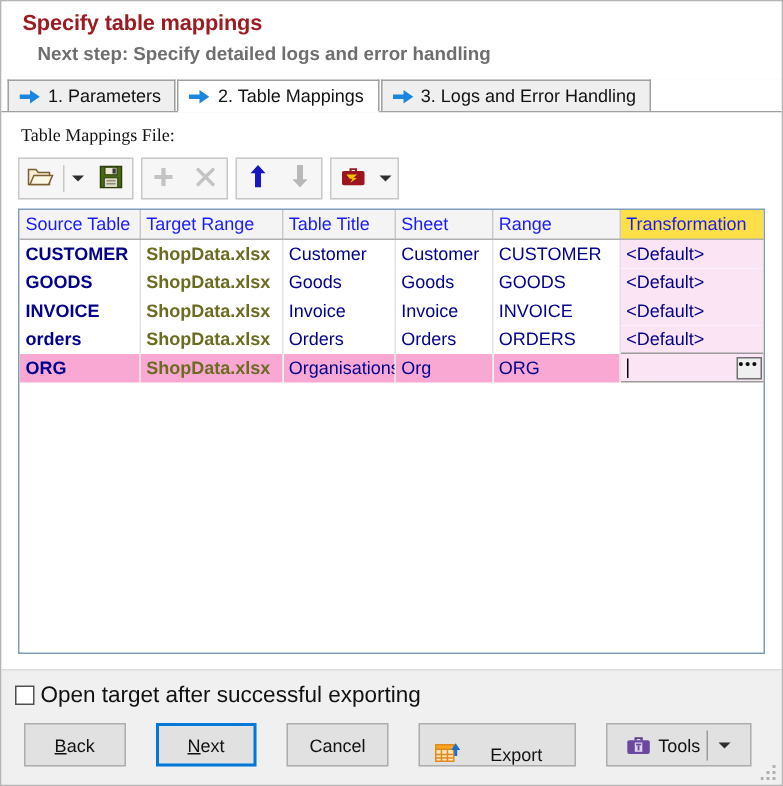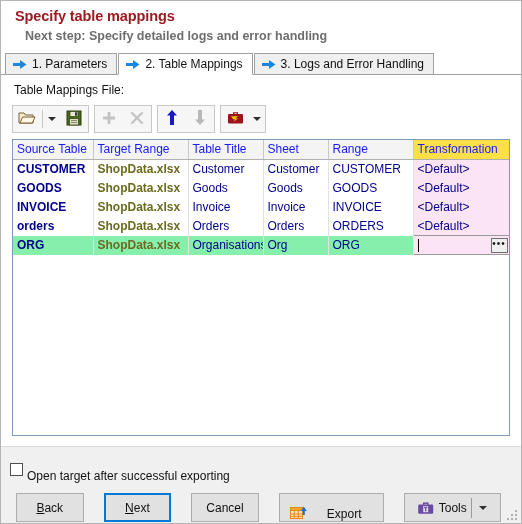--- a/index.html
+++ b/index.html
@@ -166,20 +166,21 @@
     position: relative;
     padding: 0;
     overflow: hidden;
   }
   .field-label {
     position: absolute;
     left: 13px;
     top: 8px;
     font-size: 12px;
     color: #111;
+    font-family: Liberation Serif, serif;
   }
 
   
   .toolbar {
     position: absolute;
     left: 11px;
     top: 30px;
     height: 28px;
     display: flex;
     align-items: center;
@@ -253,21 +254,21 @@
   table.grid td {
     border-right: 1px solid #e2e2e2;
     padding: 2px 4px;
     height: 19px;
     box-sizing: border-box;
     white-space: nowrap;
     overflow: hidden;
     vertical-align: middle;
   }
   tr.datarow td { background: #ffffff; }
-  tr.datarow.selected td { background: #86efac; }
+  tr.datarow.selected td { background: #f9a8d4; }
   td.c-source { color: #00008b; font-weight: bold; }
   td.c-target { color: #6b6b22; font-weight: bold; }
   td.c-plain  { color: #00008b; }
   td.c-trans  { color: #00008b; background: #fbe4f4 !important; }
   tr.datarow.selected td.c-trans { background: #fbe4f4 !important; }
   td.c-trans.editing {
     background: #ffffff !important;
     padding: 0;
     position: relative;
     border: 1px solid #9a9a9a;
@@ -320,21 +321,21 @@
   }
   .chkbox {
     width: 13px;
     height: 13px;
     border: 1px solid #4f4f4f;
     background: #fff;
     box-sizing: border-box;
     flex: 0 0 auto;
     margin-right: 4px;
   }
-  .chklabel { font-size: 12px; color: #111; margin-top: 14px; }
+  .chklabel { font-size: 15px; color: #111; }
   .btnrow {
     display: flex;
     align-items: center;
     padding-left: 15px;
     margin-top: 10px;
     gap: 0;
   }
   .btn {
     height: 29px;
     background: #e1e1e1;

